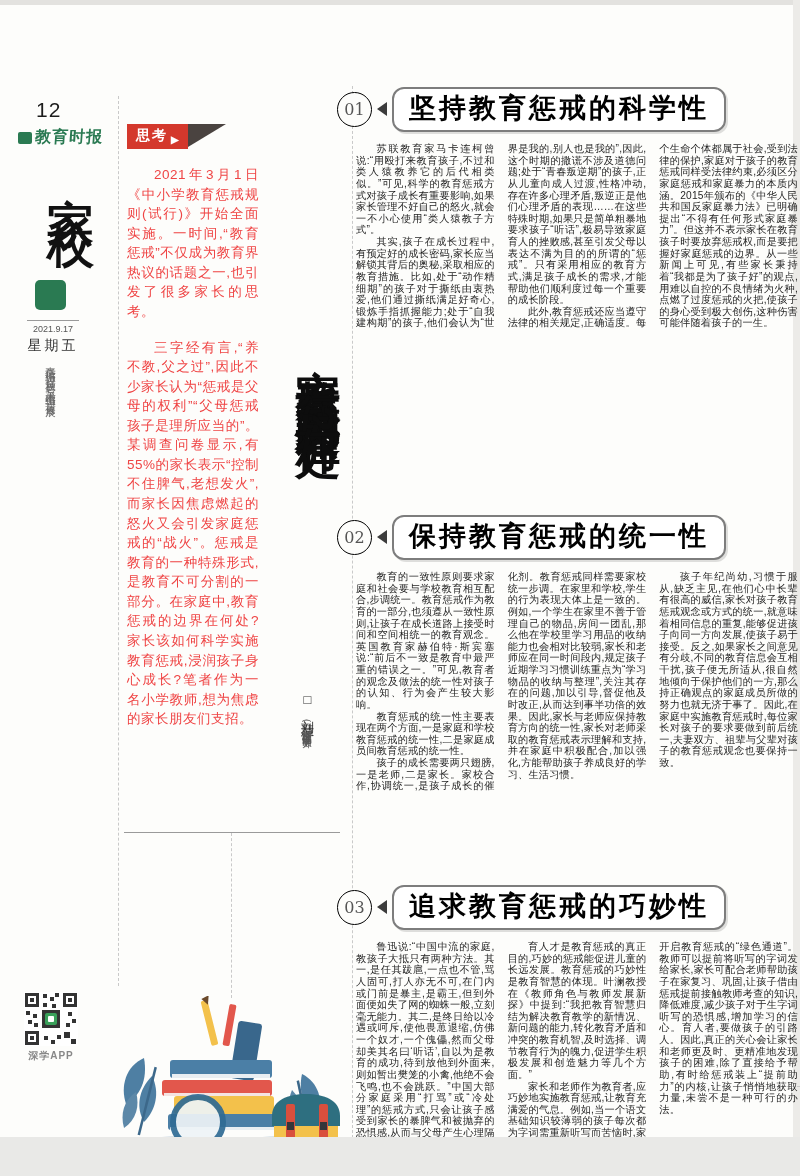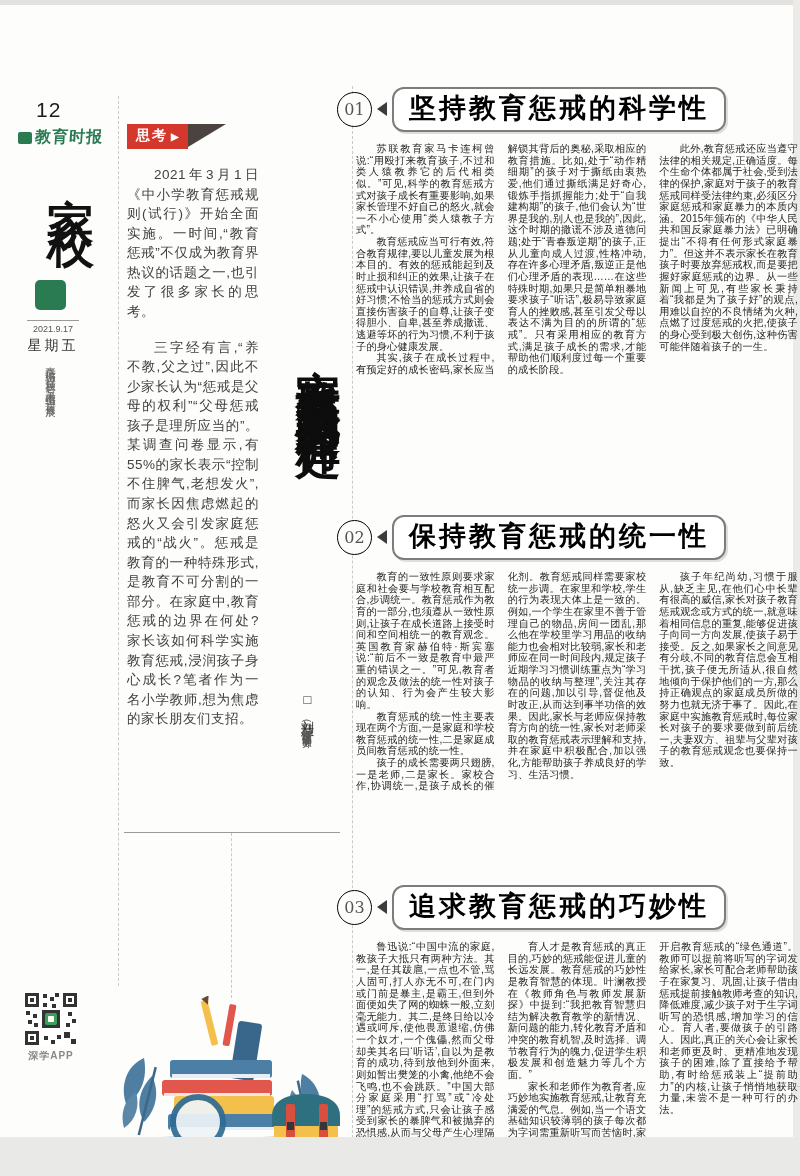--- a/index.html
+++ b/index.html
@@ -38,27 +38,27 @@
   .vguide-2 { position:absolute; left:352px; top:86px; height:1082px; border-left:1px dashed #c9c9c9; }
   .intro-rule { position:absolute; left:124px; top:832px; width:216px; border-top:1px solid #9a9a9a; }
   .intro-drop { position:absolute; left:231px; top:833px; height:165px; border-left:1px dashed #c9c9c9; }
   .corner-dash { position:absolute; left:743px; top:1086px; width:57px; border-top:1px dashed #c9c9c9; }
 
   
   .intro { position:absolute; left:127px; top:124px; width:132px; }
   .think-row { display:flex; align-items:flex-start; }
   .think-label {
     background:#d4382c; color:#fff; font-weight:700; font-size:14px;
-    padding:3px 7px 4px 9px; letter-spacing:2px; display:flex; align-items:center; gap:3px;
+    padding:3px 7px 4px 9px; letter-spacing:2px; display:flex; align-items:flex-end; gap:3px;
     white-space:nowrap;
   }
   .think-arrow { font-size:10px; }
   .label-banner { width:0; height:0; border-top:23px solid #4a4340; border-right:38px solid transparent; }
   .intro-text { margin-top:13px; }
-  .intro-text p { font-size:13.5px; line-height:1.45; text-align:justify; text-indent:2em; color:#404040; letter-spacing:0.5px;margin-top:16px; }
+  .intro-text p { font-size:13.5px; line-height:1.45; text-align:justify; text-indent:2em; color:#ef4444; letter-spacing:0.5px;margin-top:16px; }
 
   
   .headline {
     position:absolute; left:252px; top:58px; height:655px; width:96px;
     writing-mode:vertical-rl; text-align:center;
     font-size:45px; font-weight:900; letter-spacing:6px; color:#0d0d0d;
   }
   .author {
     position:absolute; left:298px; top:692px; height:190px;
     writing-mode:vertical-rl; color:#333;
@@ -179,21 +179,20 @@
   </div>
 
   <div class="sec" id="sec-1">
     <div class="sec-head">
       <div class="sec-num">01</div>
       <div class="sec-tri"></div>
       <h2 class="sec-title">坚持教育惩戒的科学性</h2>
     </div>
     <div class="sec-cols">
       <p>苏联教育家马卡连柯曾说:“用殴打来教育孩子,不过和类人猿教养它的后代相类似。”可见,科学的教育惩戒方式对孩子成长有重要影响,如果家长管理不好自己的怒火,就会一不小心使用“类人猿教子方式”。</p>
-      <p>教育惩戒应当可行有效,符合教育规律,要以儿童发展为根本目的。有效的惩戒能起到及时止损和纠正的效果,让孩子在惩戒中认识错误,并养成自省的好习惯;不恰当的惩戒方式则会直接伤害孩子的自尊,让孩子变得胆小、自卑,甚至养成撒谎、逃避等坏的行为习惯,不利于孩子的身心健康发展。</p>
       <p>其实,孩子在成长过程中,有预定好的成长密码,家长应当解锁其背后的奥秘,采取相应的教育措施。比如,处于“动作精细期”的孩子对于撕纸由衷热爱,他们通过撕纸满足好奇心,锻炼手指抓握能力;处于“自我建构期”的孩子,他们会认为“世界是我的,别人也是我的”,因此,这个时期的撒谎不涉及道德问题;处于“青春叛逆期”的孩子,正从儿童向成人过渡,性格冲动,存在许多心理矛盾,叛逆正是他们心理矛盾的表现……在这些特殊时期,如果只是简单粗暴地要求孩子“听话”,极易导致家庭育人的挫败感,甚至引发父母以表达不满为目的的所谓的“惩戒”。只有采用相应的教育方式,满足孩子成长的需求,才能帮助他们顺利度过每一个重要的成长阶段。</p>
       <p>此外,教育惩戒还应当遵守法律的相关规定,正确适度。每个生命个体都属于社会,受到法律的保护,家庭对于孩子的教育惩戒同样受法律约束,必须区分家庭惩戒和家庭暴力的本质内涵。2015年颁布的《中华人民共和国反家庭暴力法》已明确提出“不得有任何形式家庭暴力”。但这并不表示家长在教育孩子时要放弃惩戒权,而是要把握好家庭惩戒的边界。从一些新闻上可见,有些家长秉持着“我都是为了孩子好”的观点,用难以自控的不良情绪为火种,点燃了过度惩戒的火把,使孩子的身心受到极大创伤,这种伤害可能伴随着孩子的一生。</p>
     </div>
   </div>
 
   <div class="sec" id="sec-2">
     <div class="sec-head">
       <div class="sec-num">02</div>
       <div class="sec-tri"></div>
       <h2 class="sec-title">保持教育惩戒的统一性</h2>

